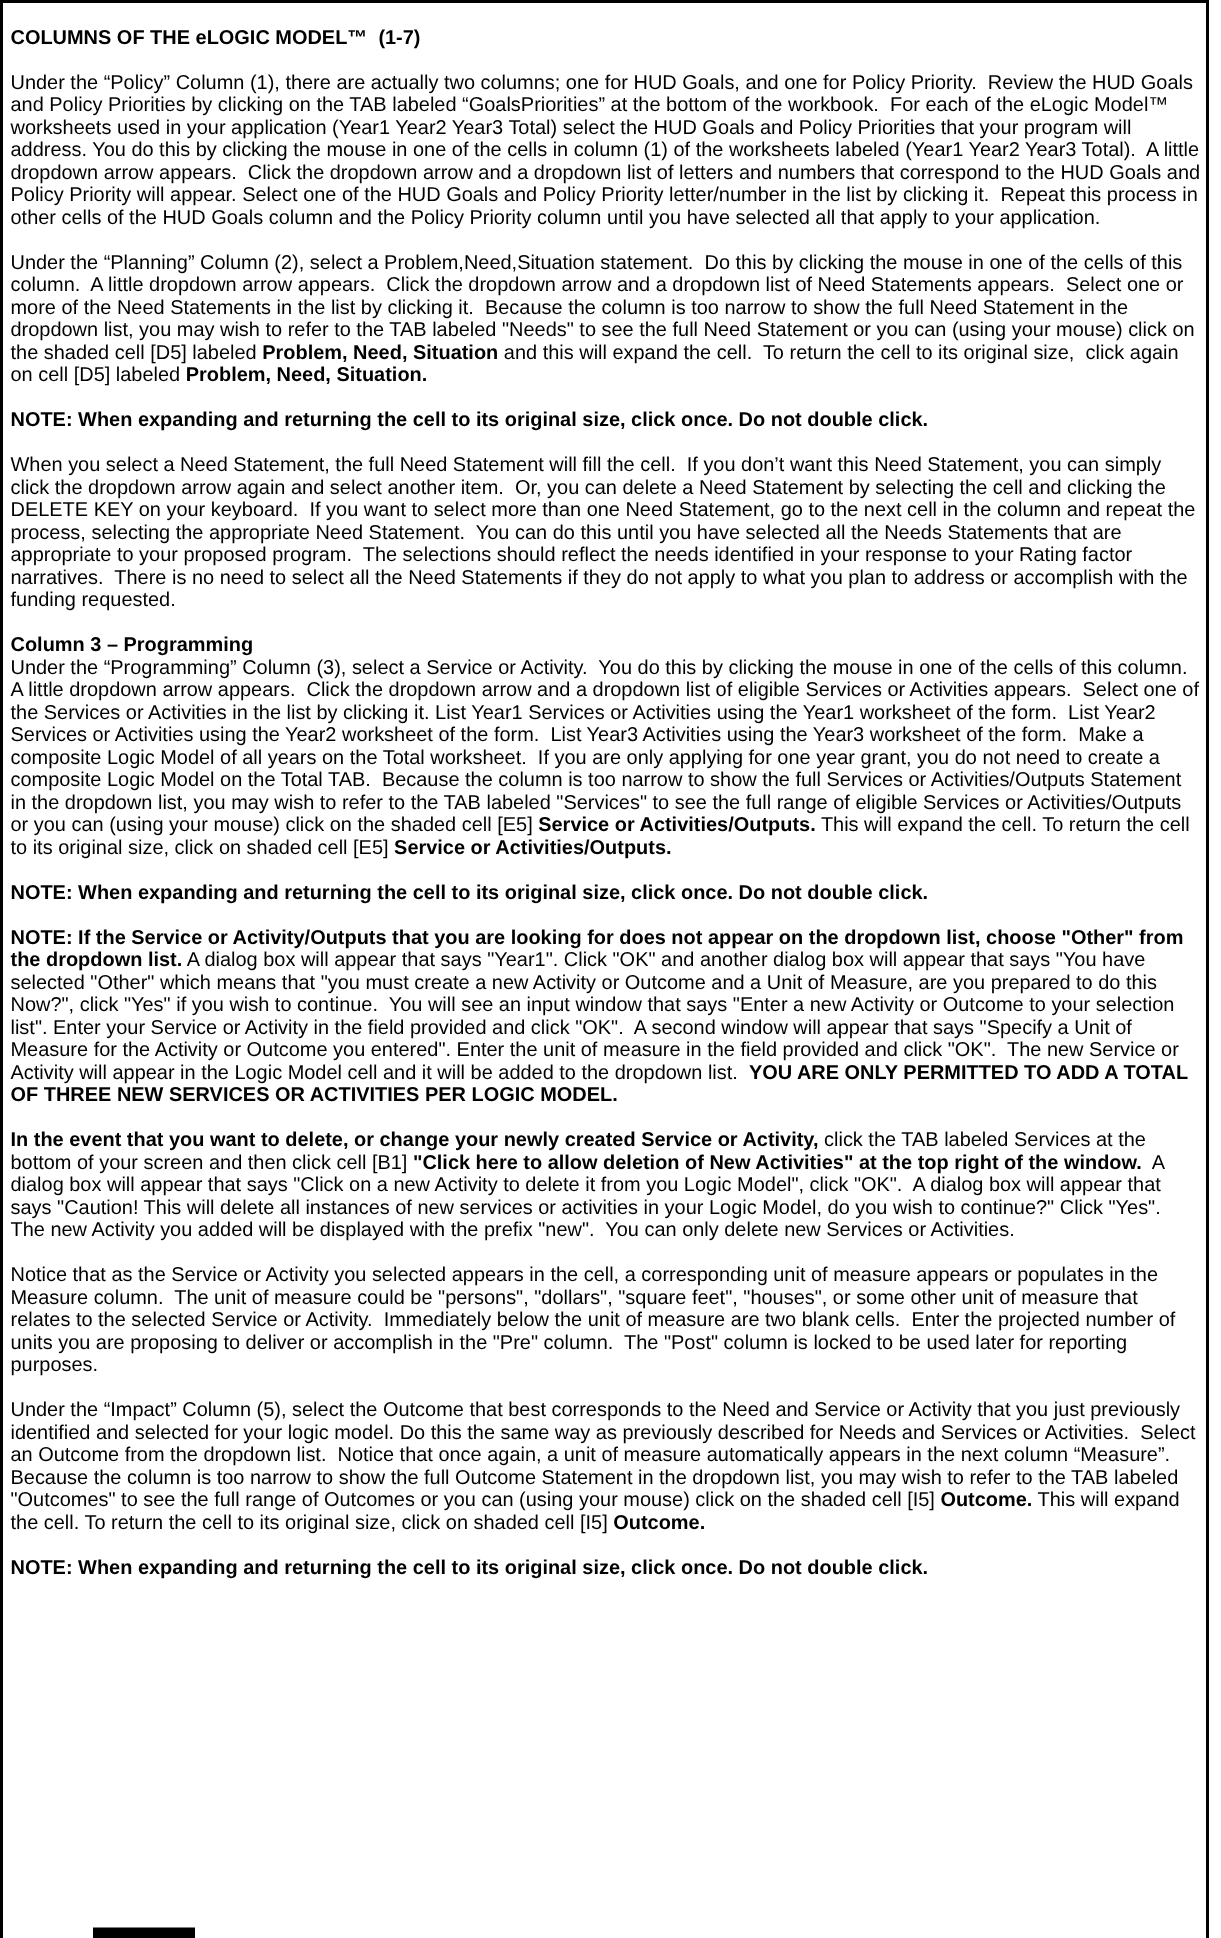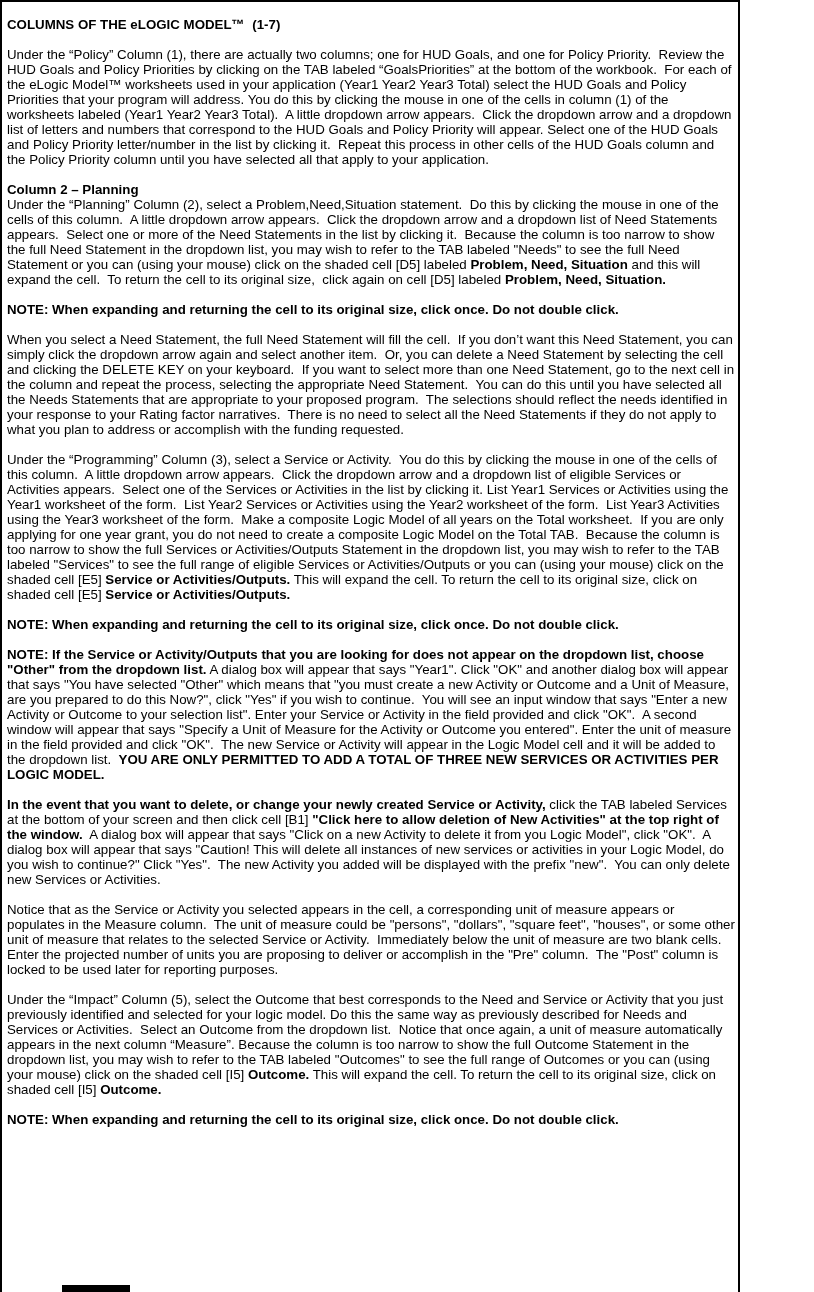--- a/index.html
+++ b/index.html
@@ -12,21 +12,21 @@
     width: 814px;
     height: 1292px;
     overflow: hidden;
     font-family: "Liberation Sans", sans-serif;
     color: #000000;
   }
   .sheet {
     position: absolute;
     left: 0;
     top: 0;
-    width: 740px;
+    width: 806px;
     height: 1292px;
     box-sizing: border-box;
     border-left: 2px solid #000000;
     border-top: 2px solid #000000;
     border-right: 2px solid #000000;
     padding: 15px 3px 0 5px;
     background: #ffffff;
   }
   #doc {
     font-size: 13.3px;
@@ -47,24 +47,24 @@
     background: #000000;
   }
 </style>
 </head>
 <body>
 
 <div class="sheet">
   <div id="doc">
       <div class="block gap"><span class="b">COLUMNS OF THE eLOGIC MODEL™  (1-7)</span></div>
       <div class="block gap"><span>Under the “Policy” Column (1), there are actually two columns; one for HUD Goals, and one for Policy Priority.  Review the HUD Goals and Policy Priorities by clicking on the TAB labeled “GoalsPriorities” at the bottom of the workbook.  For each of the eLogic Model™ worksheets used in your application (Year1 Year2 Year3 Total) select the HUD Goals and Policy Priorities that your program will address. You do this by clicking the mouse in one of the cells in column (1) of the worksheets labeled (Year1 Year2 Year3 Total).  A little dropdown arrow appears.  Click the dropdown arrow and a dropdown list of letters and numbers that correspond to the HUD Goals and Policy Priority will appear. Select one of the HUD Goals and Policy Priority letter/number in the list by clicking it.  Repeat this process in other cells of the HUD Goals column and the Policy Priority column until you have selected all that apply to your application.</span></div>
-      <div class="block"><span class="b">Column 2 – Planning</span></div>
       <div class="block gap"><span>Under the “Planning” Column (2), select a Problem,Need,Situation statement.  Do this by clicking the mouse in one of the cells of this column.  A little dropdown arrow appears.  Click the dropdown arrow and a dropdown list of Need Statements appears.  Select one or more of the Need Statements in the list by clicking it.  Because the column is too narrow to show the full Need Statement in the dropdown list, you may wish to refer to the TAB labeled "Needs" to see the full Need Statement or you can (using your mouse) click on the shaded cell [D5] labeled </span><span class="b">Problem, Need, Situation</span><span> and this will expand the cell.  To return the cell to its original size,  click again on cell [D5] labeled </span><span class="b">Problem, Need, Situation.</span></div>
       <div class="block gap"><span class="b">NOTE: When expanding and returning the cell to its original size, click once. Do not double click.</span></div>
       <div class="block gap"><span>When you select a Need Statement, the full Need Statement will fill the cell.  If you don’t want this Need Statement, you can simply click the dropdown arrow again and select another item.  Or, you can delete a Need Statement by selecting the cell and clicking the DELETE KEY on your keyboard.  If you want to select more than one Need Statement, go to the next cell in the column and repeat the process, selecting the appropriate Need Statement.  You can do this until you have selected all the Needs Statements that are appropriate to your proposed program.  The selections should reflect the needs identified in your response to your Rating factor narratives.  There is no need to select all the Need Statements if they do not apply to what you plan to address or accomplish with the funding requested.</span></div>
+      <div class="block"><span class="b">Column 3 – Programming</span></div>
       <div class="block gap"><span>Under the “Programming” Column (3), select a Service or Activity.  You do this by clicking the mouse in one of the cells of this column.  A little dropdown arrow appears.  Click the dropdown arrow and a dropdown list of eligible Services or Activities appears.  Select one of the Services or Activities in the list by clicking it. List Year1 Services or Activities using the Year1 worksheet of the form.  List Year2 Services or Activities using the Year2 worksheet of the form.  List Year3 Activities using the Year3 worksheet of the form.  Make a composite Logic Model of all years on the Total worksheet.  If you are only applying for one year grant, you do not need to create a composite Logic Model on the Total TAB.  Because the column is too narrow to show the full Services or Activities/Outputs Statement in the dropdown list, you may wish to refer to the TAB labeled "Services" to see the full range of eligible Services or Activities/Outputs or you can (using your mouse) click on the shaded cell [E5] </span><span class="b">Service or Activities/Outputs.</span><span> This will expand the cell. To return the cell to its original size, click on shaded cell [E5] </span><span class="b">Service or Activities/Outputs.</span></div>
       <div class="block gap"><span class="b">NOTE: When expanding and returning the cell to its original size, click once. Do not double click.</span></div>
       <div class="block gap"><span class="b">NOTE: If the Service or Activity/Outputs that you are looking for does not appear on the dropdown list, choose "Other" from the dropdown list.</span><span> A dialog box will appear that says "Year1". Click "OK" and another dialog box will appear that says "You have selected "Other" which means that "you must create a new Activity or Outcome and a Unit of Measure, are you prepared to do this Now?", click "Yes" if you wish to continue.  You will see an input window that says "Enter a new Activity or Outcome to your selection list". Enter your Service or Activity in the field provided and click "OK".  A second window will appear that says "Specify a Unit of Measure for the Activity or Outcome you entered". Enter the unit of measure in the field provided and click "OK".  The new Service or Activity will appear in the Logic Model cell and it will be added to the dropdown list.  </span><span class="b">YOU ARE ONLY PERMITTED TO ADD A TOTAL OF THREE NEW SERVICES OR ACTIVITIES PER LOGIC MODEL.</span></div>
       <div class="block gap"><span class="b">In the event that you want to delete, or change your newly created Service or Activity,</span><span> click the TAB labeled Services at the bottom of your screen and then click cell [B1] </span><span class="b">"Click here to allow deletion of New Activities" at the top right of the window.</span><span>  A dialog box will appear that says "Click on a new Activity to delete it from you Logic Model", click "OK".  A dialog box will appear that says "Caution! This will delete all instances of new services or activities in your Logic Model, do you wish to continue?" Click "Yes".  The new Activity you added will be displayed with the prefix "new".  You can only delete new Services or Activities.</span></div>
       <div class="block gap"><span>Notice that as the Service or Activity you selected appears in the cell, a corresponding unit of measure appears or populates in the Measure column.  The unit of measure could be "persons", "dollars", "square feet", "houses", or some other unit of measure that relates to the selected Service or Activity.  Immediately below the unit of measure are two blank cells.  Enter the projected number of units you are proposing to deliver or accomplish in the "Pre" column.  The "Post" column is locked to be used later for reporting purposes.</span></div>
       <div class="block gap"><span>Under the “Impact” Column (5), select the Outcome that best corresponds to the Need and Service or Activity that you just previously identified and selected for your logic model. Do this the same way as previously described for Needs and Services or Activities.  Select an Outcome from the dropdown list.  Notice that once again, a unit of measure automatically appears in the next column “Measure”. Because the column is too narrow to show the full Outcome Statement in the dropdown list, you may wish to refer to the TAB labeled "Outcomes" to see the full range of Outcomes or you can (using your mouse) click on the shaded cell [I5] </span><span class="b">Outcome.</span><span> This will expand the cell. To return the cell to its original size, click on shaded cell [I5] </span><span class="b">Outcome.</span></div>
       <div class="block"><span class="b">NOTE: When expanding and returning the cell to its original size, click once. Do not double click.</span></div>
     </div>
 </div>
 <div class="bottom-bar"></div>

